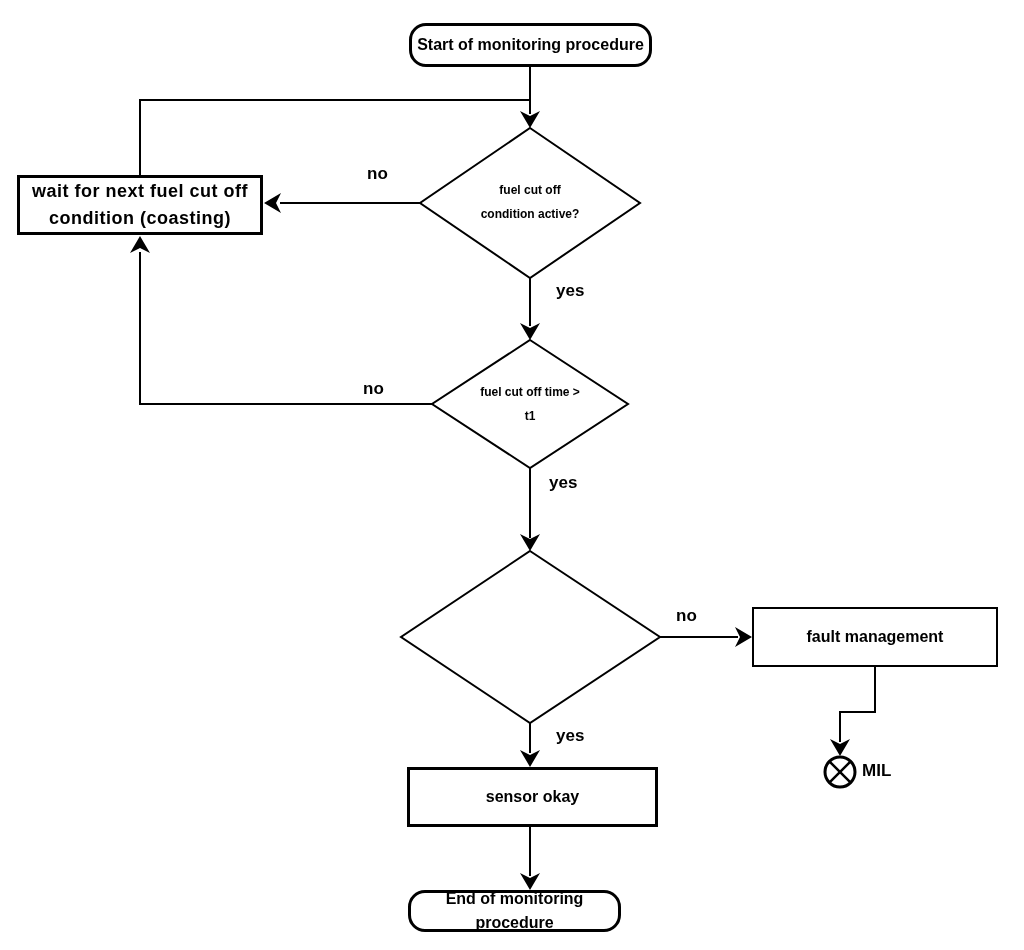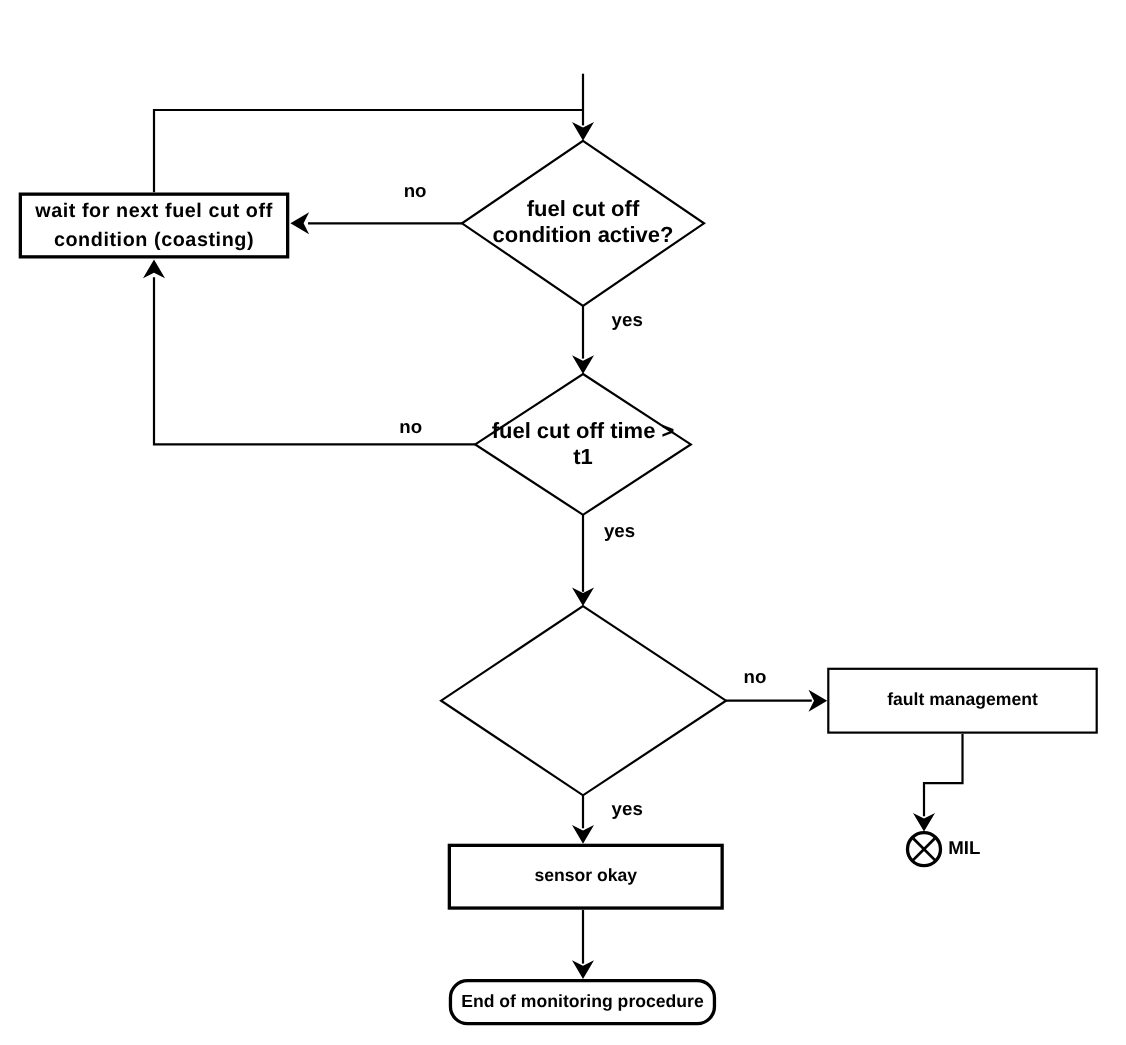--- a/index.html
+++ b/index.html
@@ -31,21 +31,21 @@
     font-weight: bold;
     line-height: 24px;
   }
   .rounded { border-radius: 17px; }
   .thin { border-width: 2px; }
   .wait-text { font-size: 18px; letter-spacing: 0.5px; line-height: 27px; }
   .diamond-text {
     position: absolute;
     transform: translate(-50%, -50%);
     text-align: center;
-    font-size: 20px;
+    font-size: 12px;
     font-weight: bold;
     line-height: 24px;
     white-space: nowrap;
     pointer-events: none;
   }
   .edge-label {
     position: absolute;
     font-size: 17px;
     font-weight: bold;
     line-height: 24px;
@@ -98,20 +98,23 @@
       <polygon points="530,340 628,404 530,468 432,404"></polygon>
       <polygon points="530,551 660,637 530,723 401,637"></polygon>
     </g>
 
     <g>
       <circle cx="840" cy="772" r="15" fill="#ffffff" stroke="#000000" stroke-width="3"></circle>
       <path d="M829.6 761.6 L850.4 782.4 M850.4 761.6 L829.6 782.4" stroke="#000000" stroke-width="2.5"></path>
     </g>
   </svg>
 
+  <div class="node rounded" style="left:409px; top:23px; width:243px; height:44px;">
+    <span>Start of monitoring procedure</span>
+  </div>
 
   <div class="node wait-text" style="left:17px; top:175px; width:246px; height:60px;">
     <span>wait for next fuel cut off</span>
     <span>condition (coasting)</span>
   </div>
 
   <div class="diamond-text" style="left:530px; top:202px;">
     <div>fuel cut off</div>
     <div>condition active?</div>
   </div>
@@ -123,21 +126,21 @@
 
 
   <div class="node thin" style="left:752px; top:607px; width:246px; height:60px;">
     <span>fault management</span>
   </div>
 
   <div class="node" style="left:407px; top:767px; width:251px; height:60px;justify-content:center;">
     <span>sensor okay</span>
   </div>
 
-  <div class="node rounded" style="left:408px; top:890px; width:243px; height:42px;">
+  <div class="node rounded" style="left:408px; top:890px; width:213px; height:42px;">
     <span>End of monitoring procedure</span>
   </div>
 
   <div class="edge-label" style="left:367px; top:162px;">no</div>
   <div class="edge-label" style="left:556px; top:279px;">yes</div>
   <div class="edge-label" style="left:363px; top:377px;">no</div>
   <div class="edge-label" style="left:549px; top:471px;">yes</div>
   <div class="edge-label" style="left:676px; top:604px;">no</div>
   <div class="edge-label" style="left:556px; top:724px;">yes</div>
 

